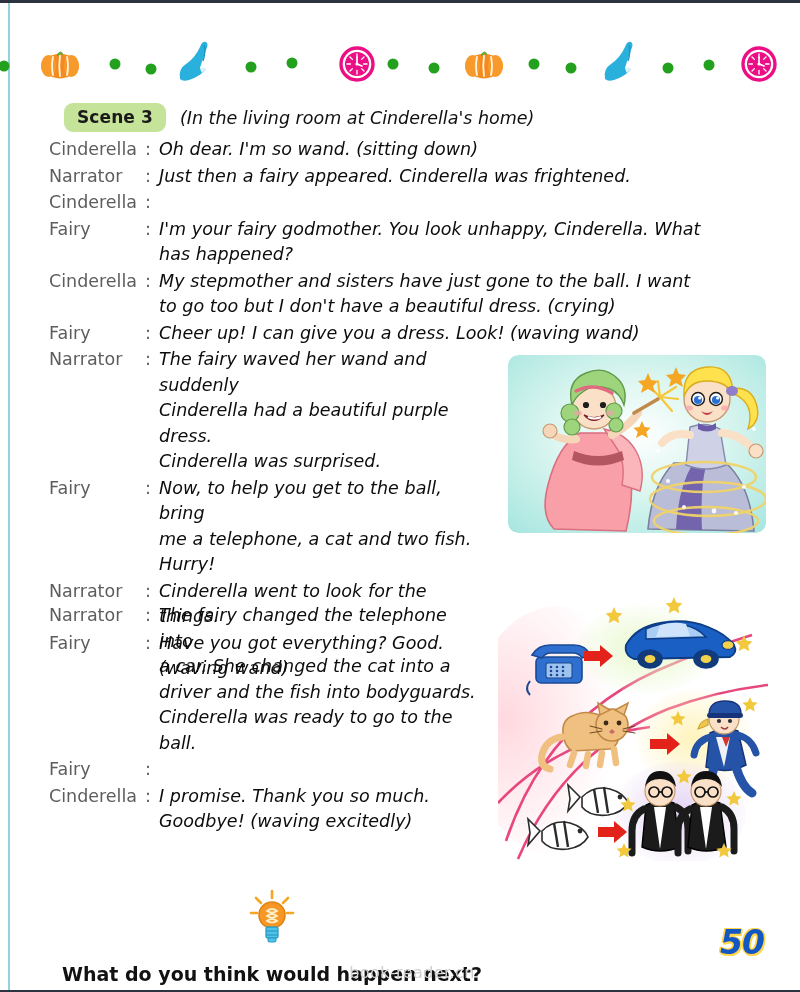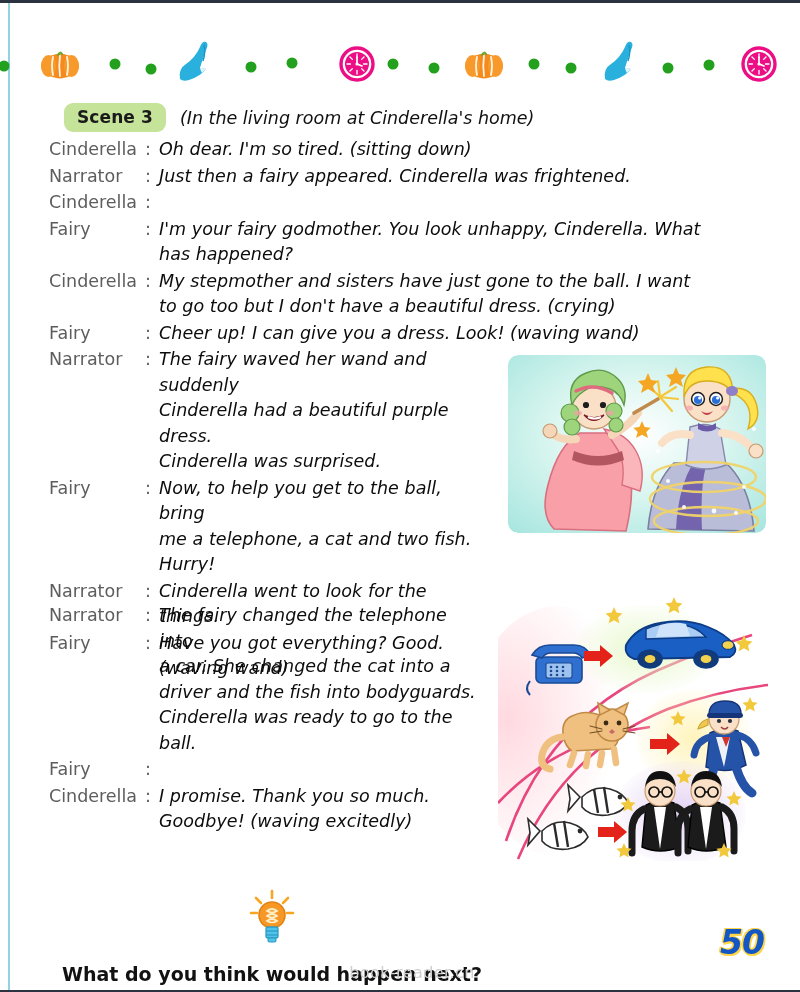--- a/index.html
+++ b/index.html
@@ -225,21 +225,21 @@
 
   <div class="scene-row">
     <span class="scene-badge">Scene 3</span>
     <span class="scene-setting">(In the living room at Cinderella's home)</span>
   </div>
 
   <div class="dialogue-block" id="dialogue-top">
       <div class="line">
         <span class="speaker">Cinderella</span>
         <span class="colon">:</span>
-        <span class="speech">Oh dear. I'm so tired. (sitting down)</span>
+        <span class="speech">Oh dear. I'm so wand. (sitting down)</span>
       </div>
       <div class="line">
         <span class="speaker">Narrator</span>
         <span class="colon">:</span>
         <span class="speech">Just then a fairy appeared. Cinderella was frightened.</span>
       </div>
       <div class="line">
         <span class="speaker">Cinderella</span>
         <span class="colon">:</span>
       </div>

